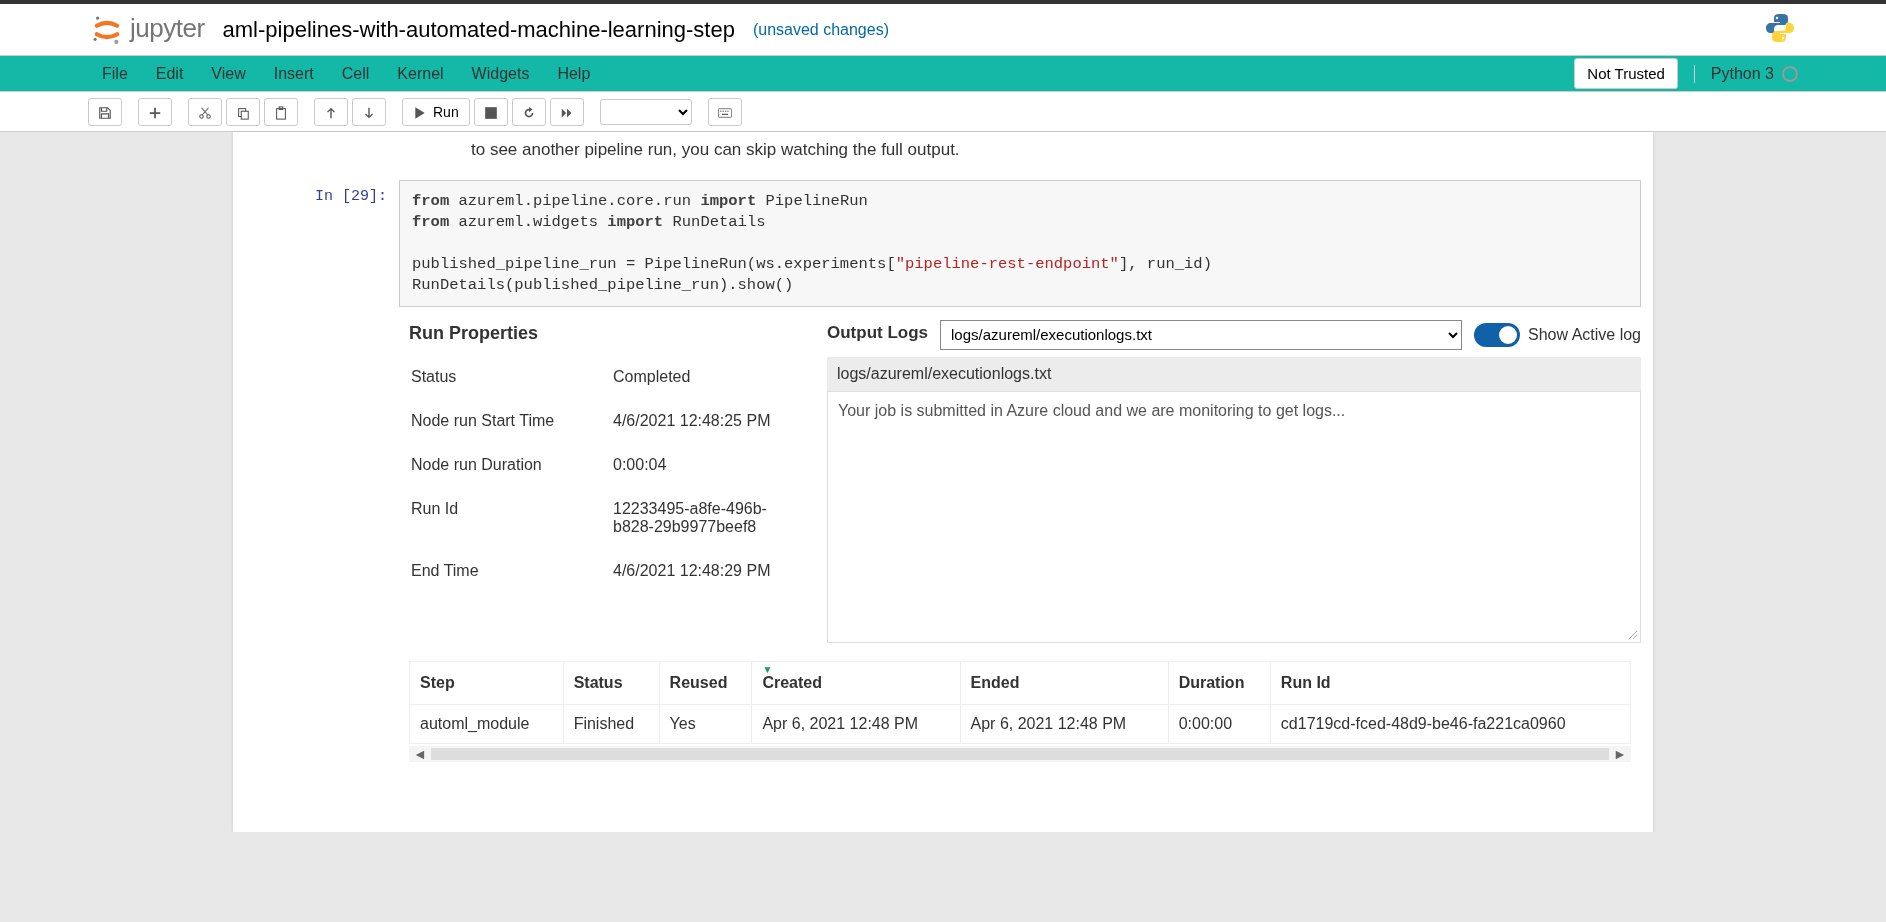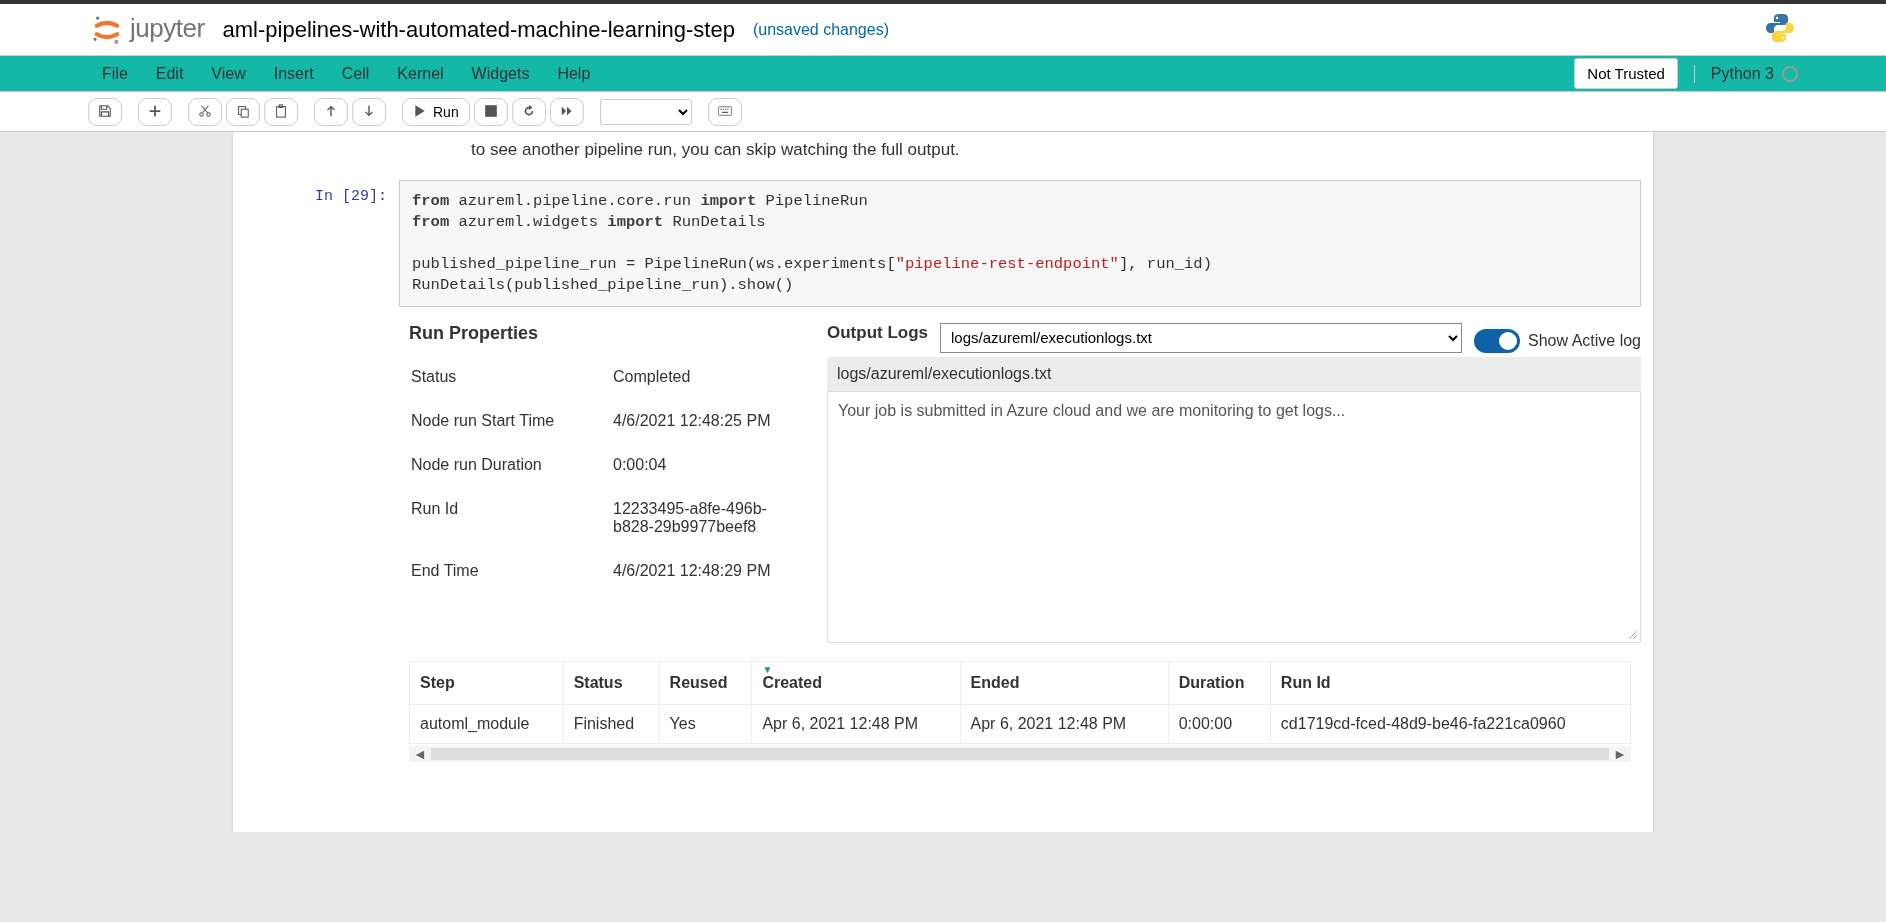--- a/index.html
+++ b/index.html
@@ -12,21 +12,21 @@
 .nb-title { font-size: 22px; color: #000; }
 .nb-unsaved { color: #0369a1; font-size: 16px; }
 .python-logo { margin-left: auto; margin-right: 70px; }
 .menubar { background: #14b8a6; border-bottom: 1px solid #ccc; padding: 0 88px; display: flex; align-items: center; height: 36px; }
 .menu-item { padding: 8px 14px; font-size: 16px; color: #333; cursor: pointer; }
 .menu-right { margin-left: auto; display: flex; align-items: center; gap: 16px; }
 .btn-trust { border: 1px solid #ccc; padding: 6px 12px; border-radius: 3px; font-size: 15px; background: #fff; cursor: pointer; }
 .kernel-ind { display: flex; align-items: center; gap: 8px; font-size: 16px; padding-left: 16px; border-left: 1px solid #ccc; }
 .kernel-circle { width: 16px; height: 16px; border: 2px solid #999; border-radius: 50%; }
 .toolbar { background: #fff; border-bottom: 1px solid #ccc; padding: 4px 88px; display: flex; align-items: center; gap: 4px; height: 40px; }
-.tool-btn { border: 1px solid #ccc; background: #fff; padding: 5px 9px; border-radius: 9px; cursor: pointer; display: inline-flex; align-items: flex-start; justify-content: center; min-width: 30px; height: 28px; }
+.tool-btn { border: 1px solid #ccc; background: #fff; padding: 5px 9px; border-radius: 3px; cursor: pointer; display: inline-flex; align-items: flex-end; justify-content: center; min-width: 30px; height: 28px; }
 .tool-btn svg { width: 14px; height: 14px; }
 .tool-sep { width: 8px; }
 .run-btn { gap: 6px; font-size: 14px; padding: 5px 10px; }
 .cell-type-select { border: 1px solid #ccc; padding: 4px 28px 20px 8px; border-radius: 3px; font-size: 14px; height: 16px; background: #fff; }
 .notebook-container { background: #fff; margin: 0 auto; width: 1420px; min-height: 700px; box-shadow: 0 1px 3px rgba(0,0,0,0.15); }
 .above-text { padding: 8px 0 16px 238px; font-size: 17px; color: #333; }
 .cell { display: flex; padding: 4px 12px; margin-left: 44px; }
 .prompt { width: 110px; text-align: right; padding: 8px 12px 0 0; font-family: "Courier New", monospace; font-size: 15px; color: #303F9F; flex-shrink: 0; }
 .cell-body { flex: 1; }
 .code-inner { border: 1px solid #ccc; background: #f7f7f7; padding: 10px 12px; font-family: "Courier New", monospace; font-size: 15.5px; white-space: pre; line-height: 1.35; }
@@ -34,21 +34,21 @@
 .str { color: #BA2121; }
 .output-area { padding: 10px 0 0 0; }
 .widget-row { display: flex; gap: 24px; }
 .run-props { width: 404px; }
 .section-title { font-weight: bold; font-size: 18px; padding: 6px 0 10px 10px; }
 .prop-table { width: 100%; }
 .prop-table tr { border-top: 1px solid #eee; }
 .prop-table td { padding: 12px 8px 12px 10px; font-size: 16px; vertical-align: top; }
 .prop-table td:first-child { width: 200px; }
 .logs-panel { flex: 1; }
-.logs-header { display: flex; align-items: flex-end; gap: 12px; }
+.logs-header { display: flex; align-items: center; gap: 12px; }
 .logs-title { font-weight: bold; font-size: 17px; padding: 6px 0 10px 0; flex-shrink: 0; }
 .logs-select { flex: 1; border: 1px solid #888; padding: 4px 6px; font-size: 15px; height: 30px; background: #fff; }
 .toggle-wrap { display: flex; align-items: center; gap: 8px; }
 .toggle { width: 46px; height: 24px; background: #0f62a8; border-radius: 12px; position: relative; }
 .toggle-knob { width: 18px; height: 18px; background: #fff; border-radius: 50%; position: absolute; right: 3px; top: 3px; }
 .toggle-label { font-size: 16px; }
 .log-path { background: #ececec; padding: 8px 10px; font-size: 16px; margin-top: 4px; }
 .log-box { border: 1px solid #ddd; min-height: 252px; padding: 10px; font-size: 16px; color: #555; background: #fff; position: relative; }
 .resize-grip { position: absolute; right: 2px; bottom: 2px; width: 12px; height: 12px; }
 .steps-table { width: 100%; margin-top: 18px; font-size: 16px; border-collapse: collapse; }

